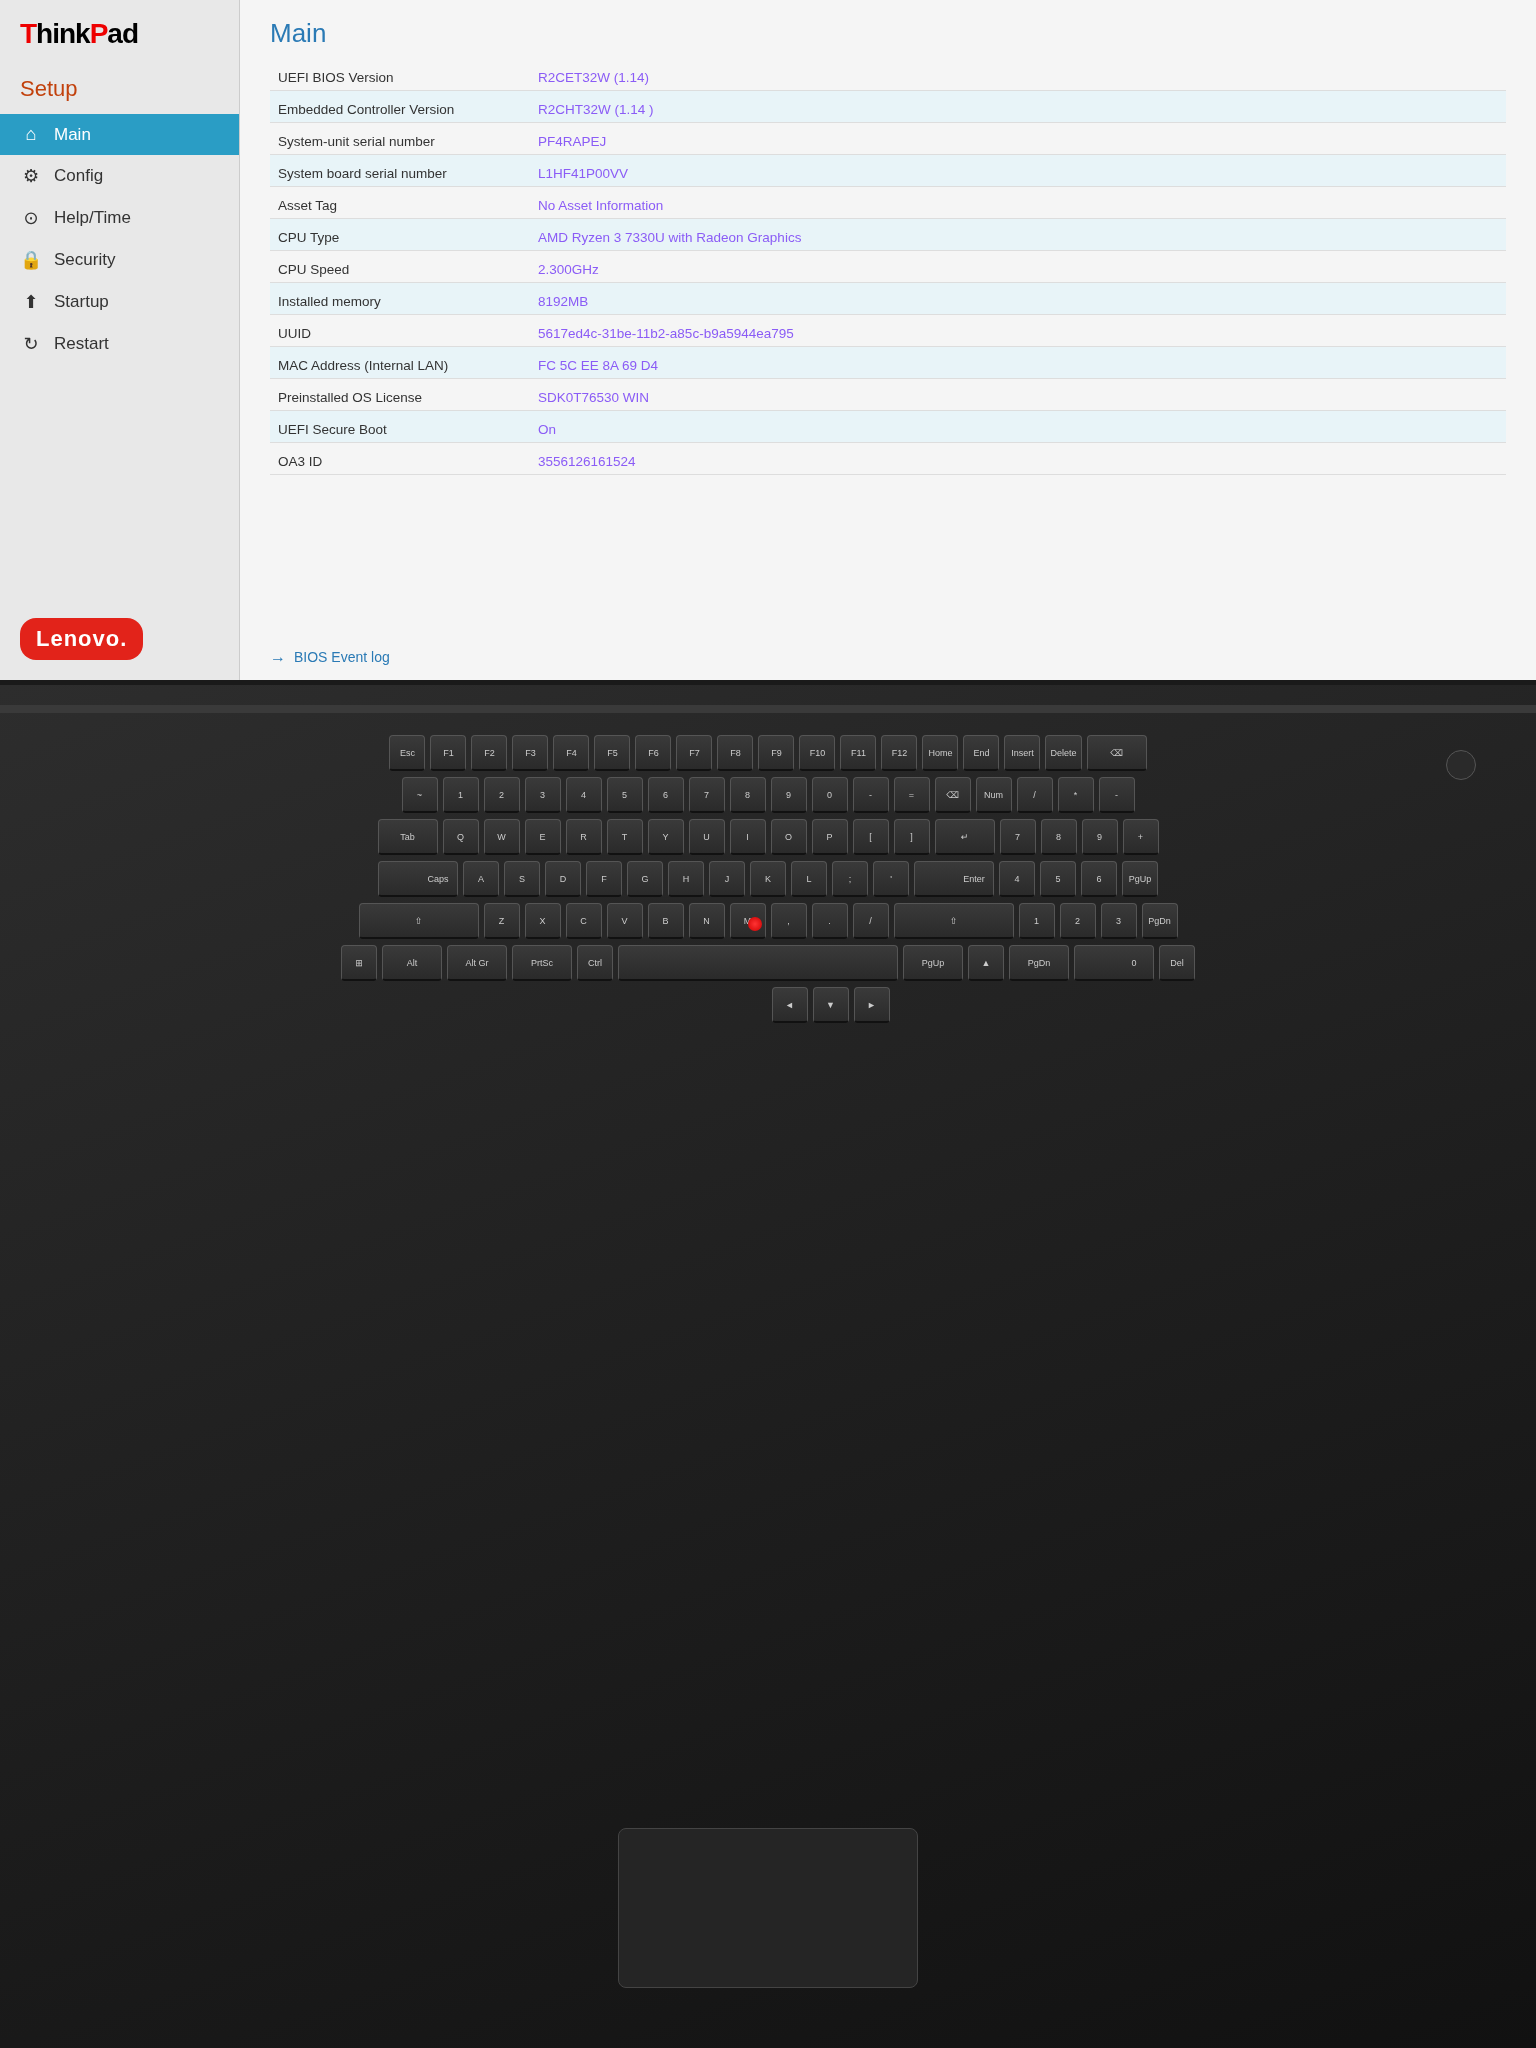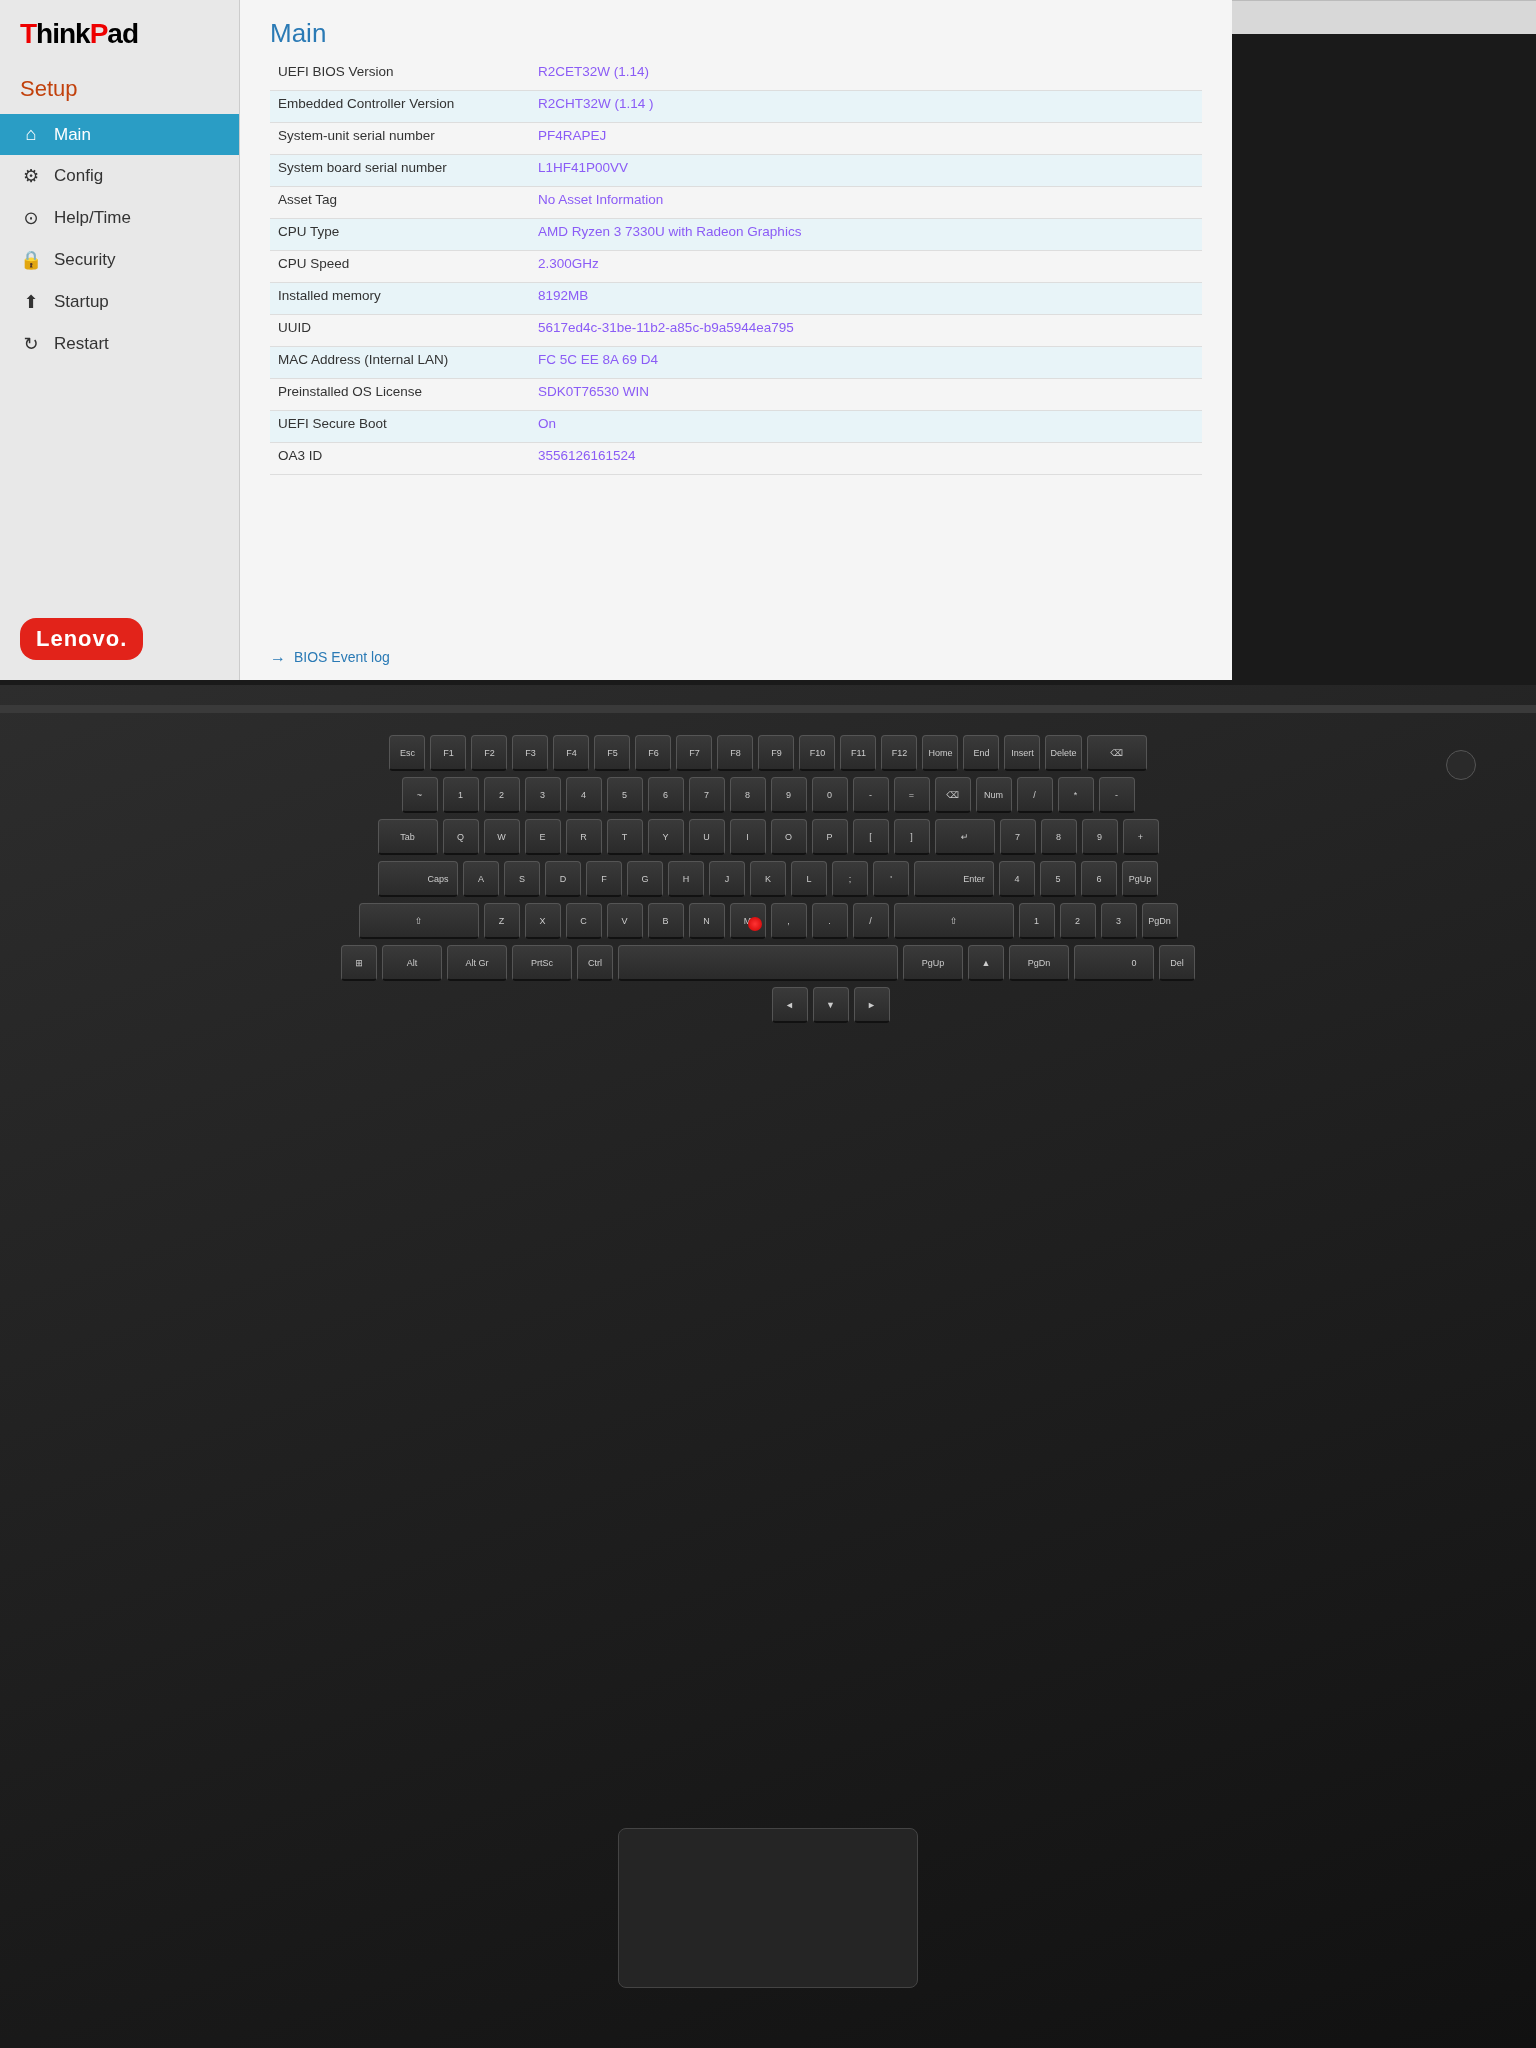--- a/index.html
+++ b/index.html
@@ -10,21 +10,21 @@
       font-family: 'Segoe UI', Arial, sans-serif;
       overflow: hidden;
       position: relative;
     }
 
     
     .screen {
       position: absolute;
       top: 0;
       left: 0;
-      width: 1232px;
+      width: 1536px;
       height: 680px;
       background: #f0f0f0;
       display: flex;
       flex-direction: row;
     }
 
     
     .sidebar {
       width: 240px;
       background: #e8e8e8;
@@ -118,21 +118,21 @@
     .bios-table {
       flex: 1;
       padding: 0 30px;
     }
 
     .bios-row {
       display: flex;
       flex-direction: row;
       border-bottom: 1px solid #ddd;
       min-height: 32px;
-      align-items: flex-start;
+      align-items: flex-end;
     }
 
     .bios-row:nth-child(even) {
       background: #e8f4f8;
     }
 
     .bios-row:nth-child(odd) {
       background: #f5f5f5;
     }
 

